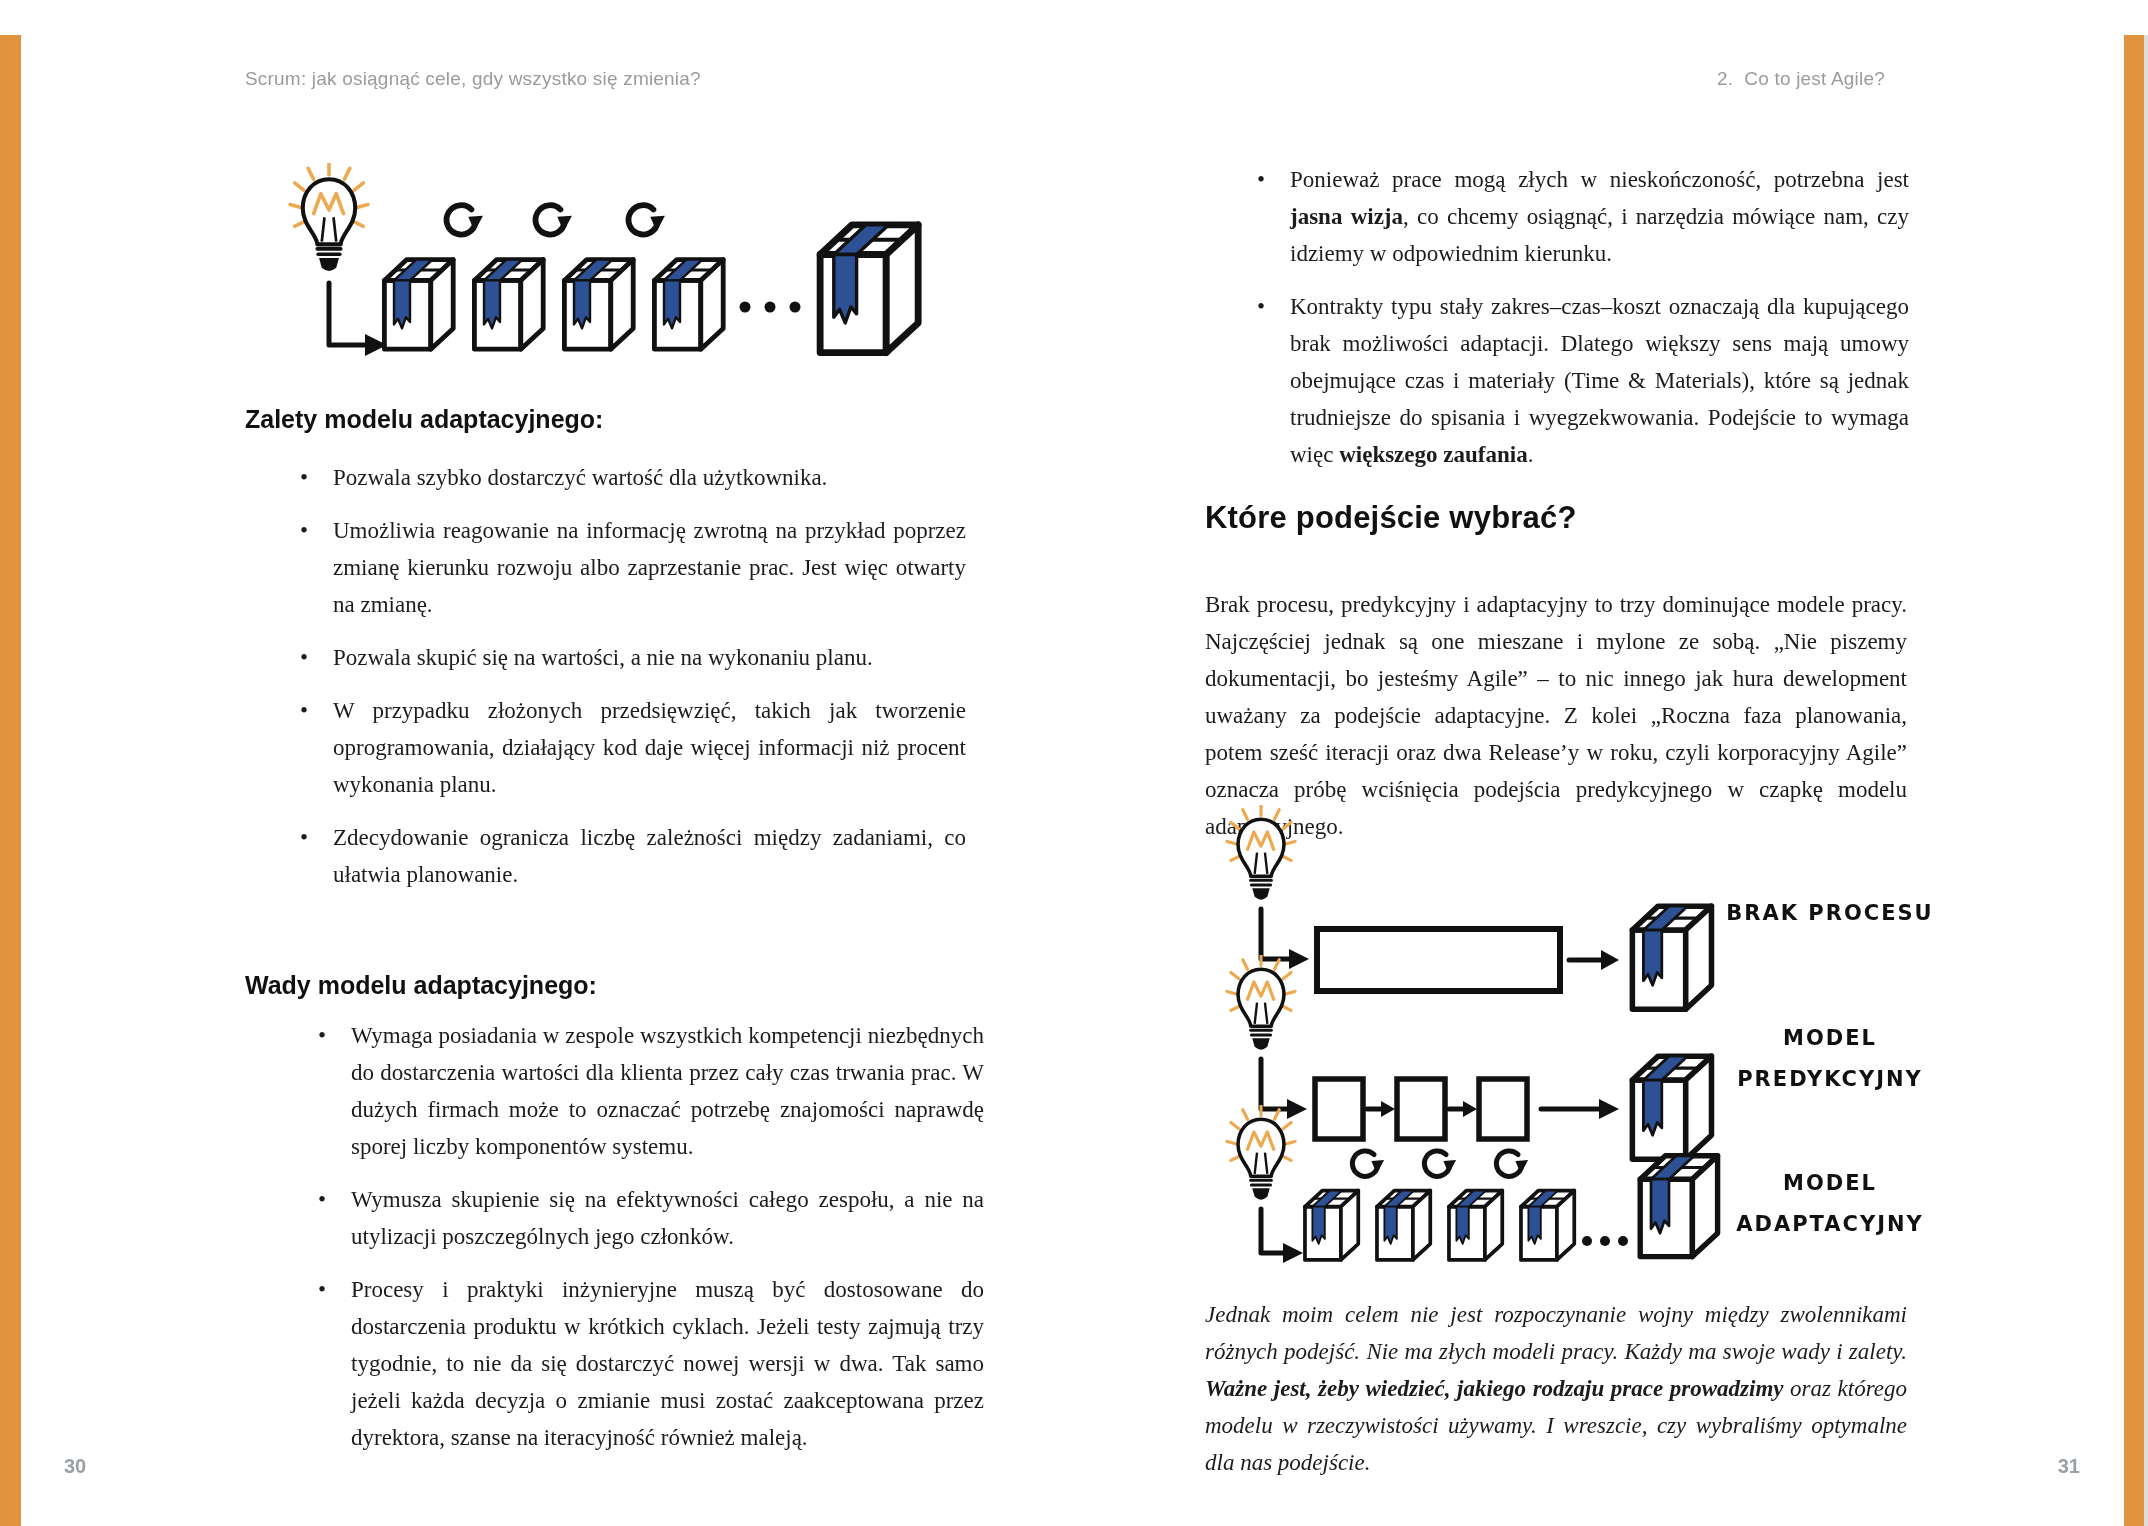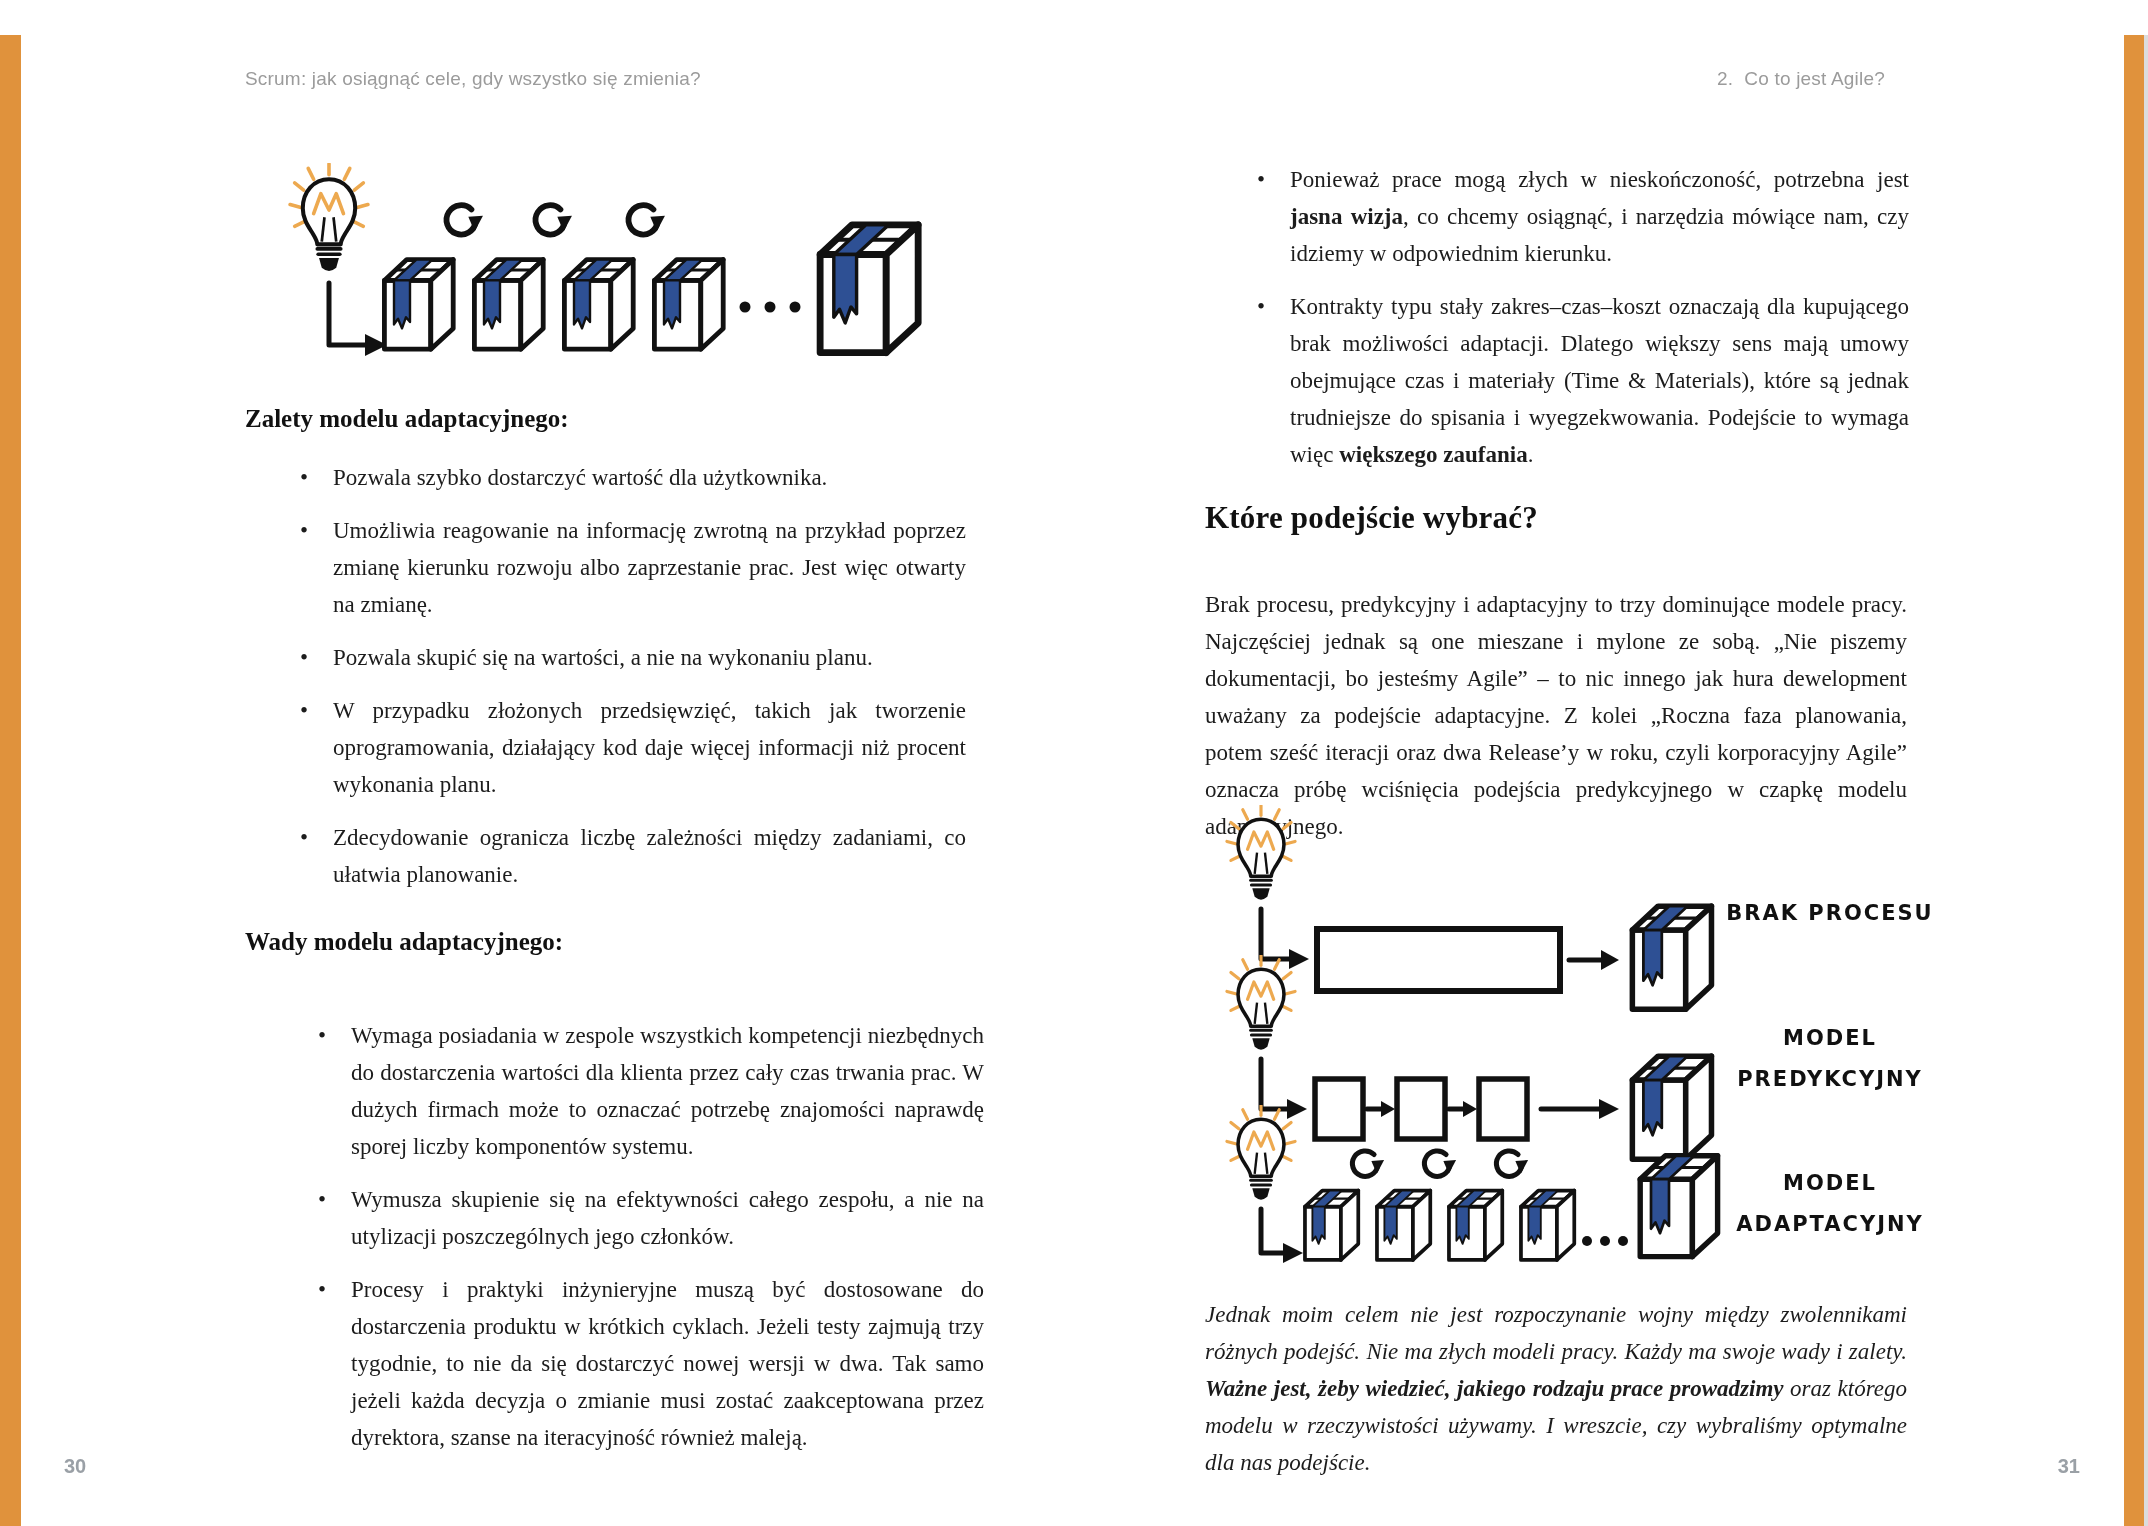--- a/index.html
+++ b/index.html
@@ -9,23 +9,23 @@
   .stripe-left{position:absolute;left:0;top:0;width:21px;height:100%;background:#e0923c;}
   .stripe-right{position:absolute;left:2124px;top:0;width:20px;height:100%;background:#e0923c;}
   .edge-right{position:absolute;left:2144px;top:0;width:4px;height:100%;background:#dcdcdc;}
   .bottom-bar{position:absolute;left:0;bottom:0;width:100%;height:9px;background:#c9ccd1;z-index:5;}
   
   .hdr{position:absolute;top:33px;font-family:"Liberation Sans",sans-serif;font-size:19px;
        color:#9b9b9b;letter-spacing:.2px;}
   .hdr-l{left:245px;}
   .hdr-r{left:1600px;width:285px;text-align:right;white-space:pre;}
   
-  .sec-h{position:absolute;font-family:Liberation Serif, serif;font-weight:700;color:#111;}
+  .sec-h{position:absolute;font-family:Liberation Sans, sans-serif;font-weight:700;color:#111;}
   .h-zalety{left:245px;top:370px;font-size:25px;}
-  .h-wady{left:245px;top:893px;font-size:25px;}
+  .h-wady{left:245px;top:936px;font-size:25px;}
   .h-ktore{left:1205px;top:465px;font-size:31px;letter-spacing:.2px;}
   
   .serif{font-size:23px;line-height:37px;text-align:justify;}
   ul.blist{position:absolute;list-style:none;margin:0;padding:0;}
   ul.blist li{position:relative;padding-left:39px;margin-bottom:16px;}
   ul.blist li::before{content:"•";position:absolute;left:6px;top:0;font-size:23px;color:#1c1c1c;}
   .ul-zalety{left:294px;top:424px;width:672px;}
   .ul-wady{left:312px;top:982px;width:672px;}
   .ul-right{left:1251px;top:126px;width:658px;}
   .ul-right li{margin-bottom:26px;}

